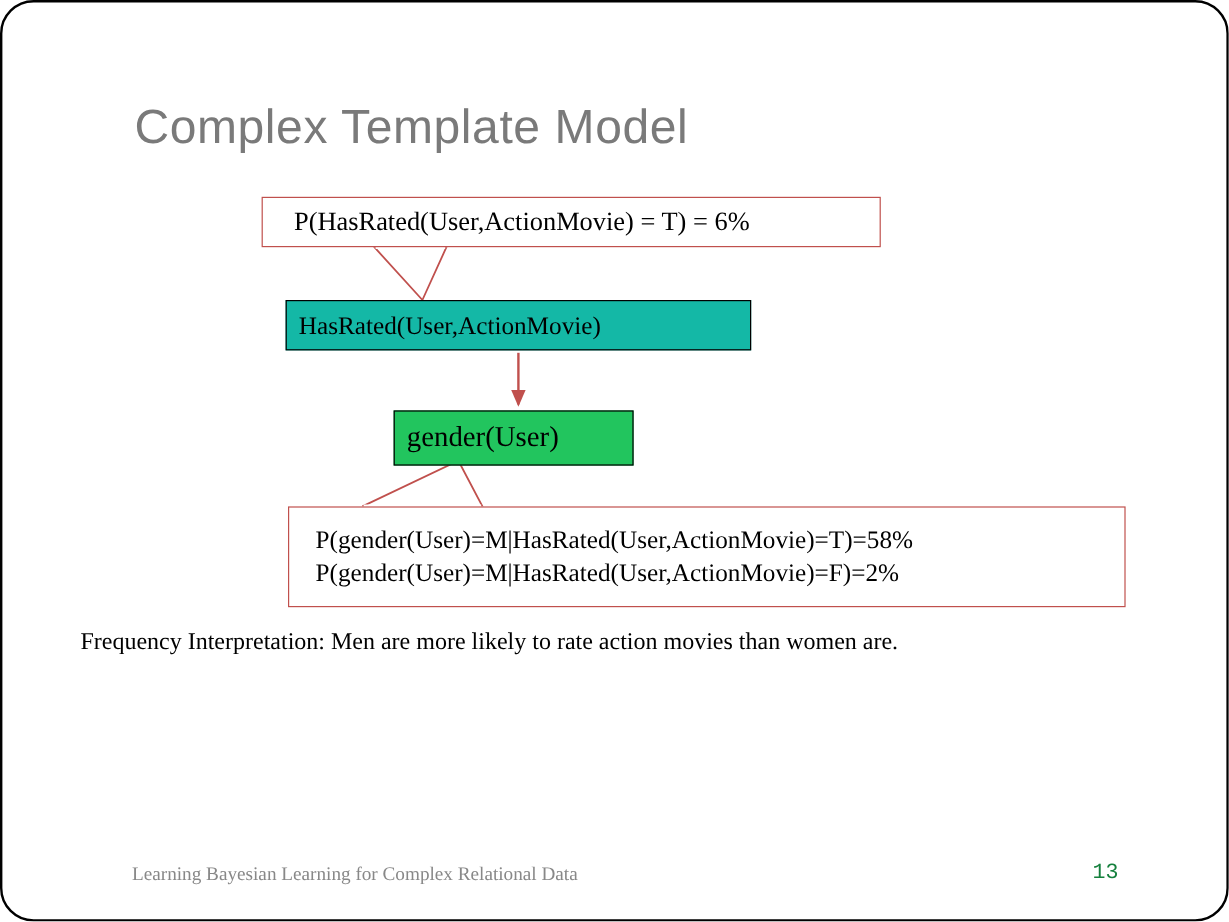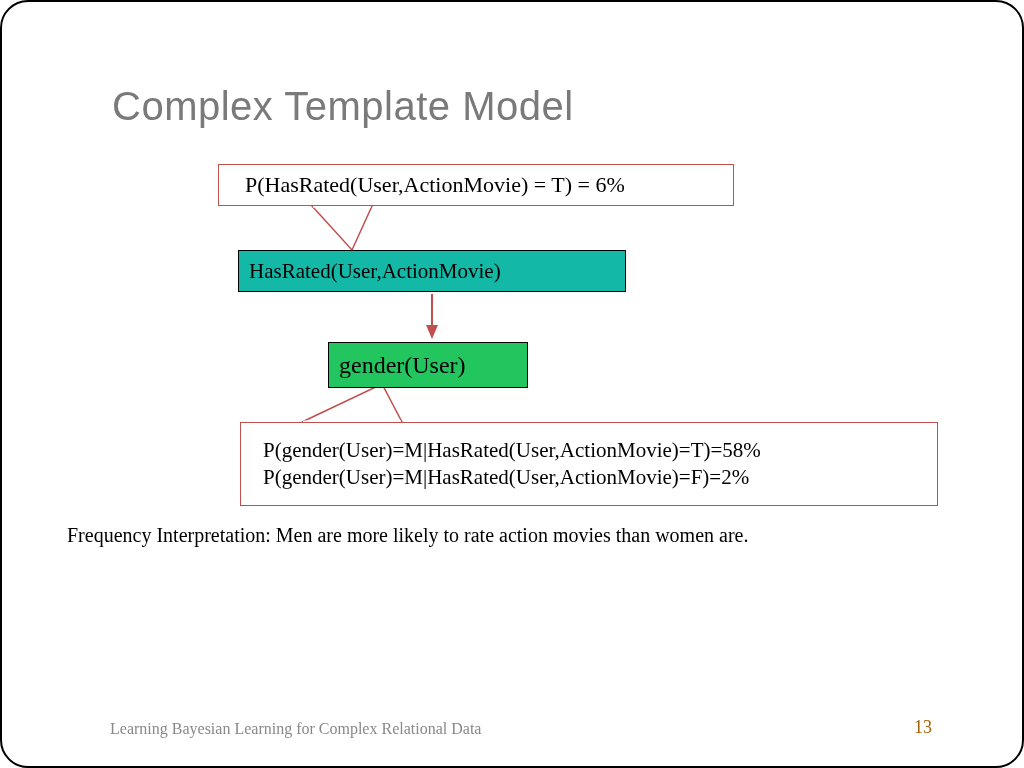--- a/index.html
+++ b/index.html
@@ -102,21 +102,22 @@
     left: 108px;
     bottom: 28px;
     font-size: 16px;
     color: #888;
   }
   .page-num {
     position: absolute;
     right: 90px;
     bottom: 28px;
     font-size: 18px;
-    color: #a16207;
+    color: #15803d;
+    font-family: Liberation Mono, monospace;
   }
   svg.arrows {
     position: absolute;
     left: 0;
     top: 0;
     width: 1024px;
     height: 768px;
     pointer-events: none;
   }
 </style>

